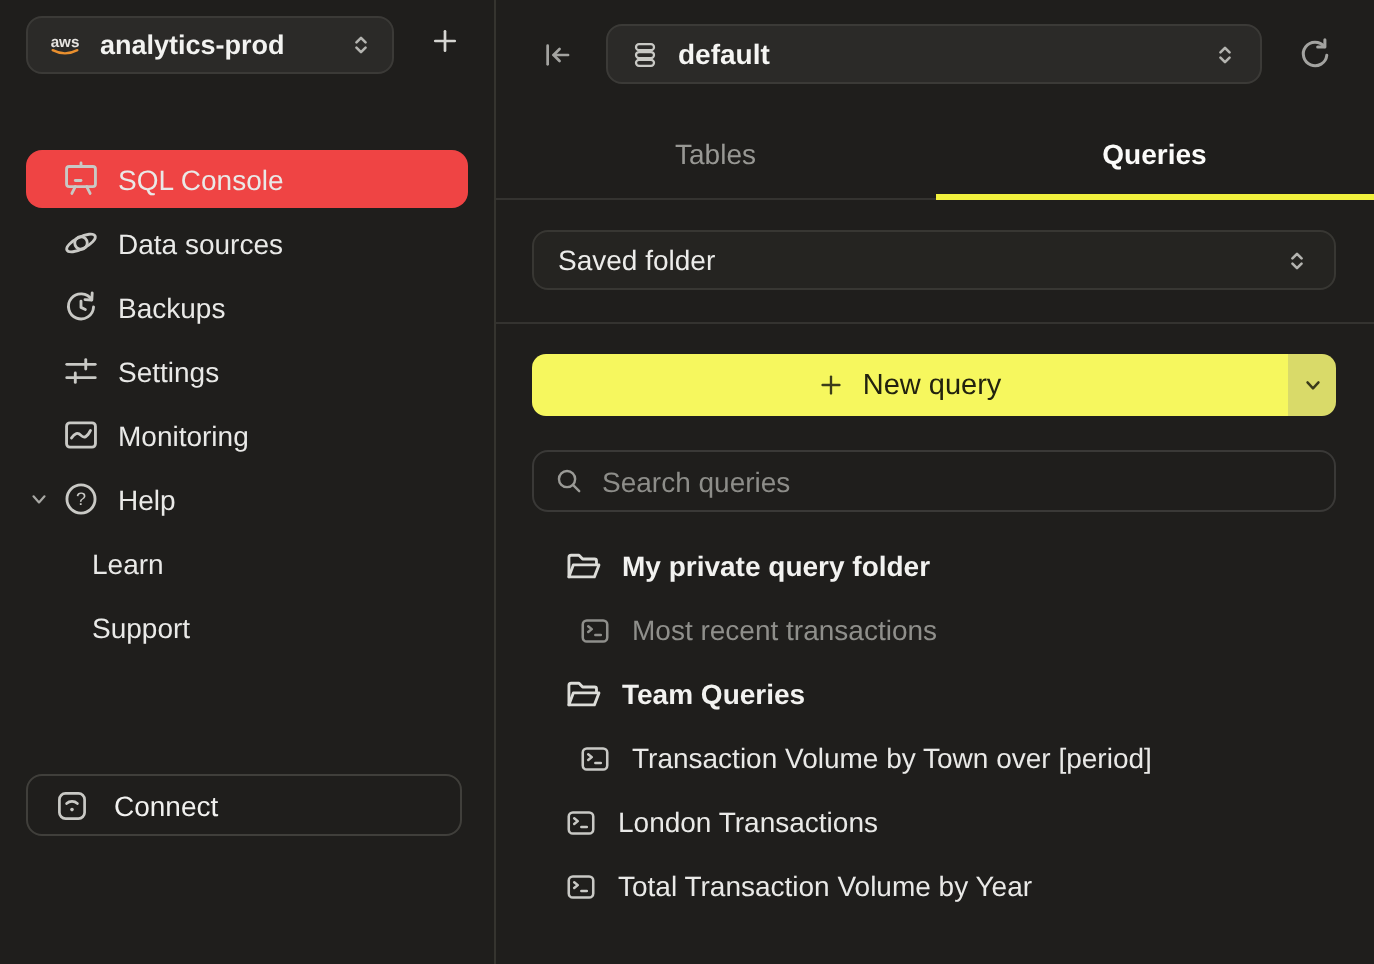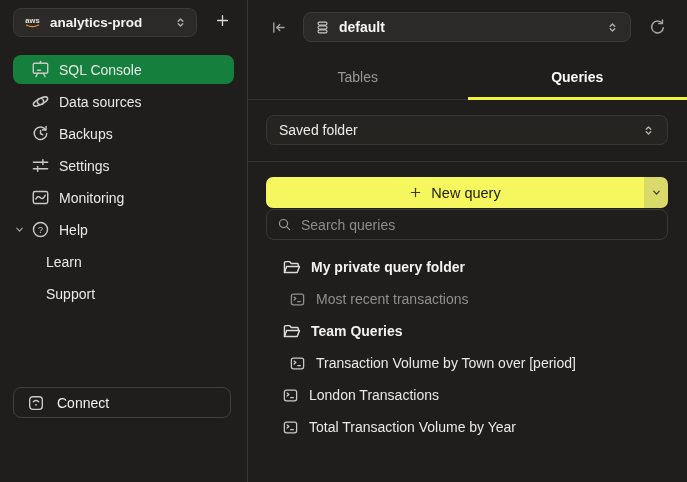--- a/index.html
+++ b/index.html
@@ -24,21 +24,21 @@
   .service-row { display:flex; padding:0 13px; margin-top:8px; }
   .service-select { width:184px; height:29px; background:#2b2a28; border:1px solid #3b3a37; border-radius:8px;
                     display:flex; align-items:center; gap:8px; padding:0 9px; cursor:pointer; }
   .service-name { font-size:13.5px; font-weight:600; color:#f2f2f0; flex:1; }
   .plus-btn { width:24px; height:24px; display:flex; align-items:center; justify-content:center;
               color:#d6d6d2; margin-left:13px; cursor:pointer; background:none; border:none; }
 
   .nav { margin-top:18px; padding:0 13px; }
   .nav-item { height:29px; margin-bottom:3px; display:flex; align-items:center; gap:9px;
               padding:0 11px 0 18px; border-radius:8px; font-size:14px; color:#e9e9e7; cursor:pointer; position:relative; }
-  .nav-item.active { background:#15803d; }
+  .nav-item.active { background:#ef4444;margin-top:20px; }
   .nav-item .nav-ic { color:#c9c9c5; display:flex; }
   .nav-item .expander { position:absolute; left:1px; color:#a8a8a4; display:flex; }
   .nav-sub { height:29px; margin-bottom:3px; display:flex; align-items:center; padding-left:33px;
              font-size:14px; color:#e9e9e7; cursor:pointer; border-radius:8px; }
 
   .connect-wrap { margin-top:auto; padding:0 13px 64px 13px; }
   .connect-btn { width:218px; height:31px; border:1px solid #403f3b; border-radius:8px; background:transparent;
                  display:flex; align-items:center; gap:12px; padding:0 13px; font-size:14px; color:#f1f1ef; cursor:pointer; }
   .connect-btn .nav-ic { color:#c9c9c5; display:flex; }
 
@@ -58,21 +58,21 @@
          color:#989894; position:relative; cursor:pointer; }
   .tab.active { color:#fbfbf9; font-weight:600; }
   .tab.active::after { content:""; position:absolute; left:0; right:0; bottom:-1px; height:3px; background:#f1f13d; }
 
   .saved-row { padding:15px 19px 16px 18px; border-bottom:1px solid #343330; flex:none; }
   .saved-select { height:30px; background:#252421; border:1px solid #383733; border-radius:8px;
                   display:flex; align-items:center; padding:0 12px; cursor:pointer; }
   .saved-label { font-size:14px; color:#ececea; flex:1; }
 
   .content { padding:15px 19px 0 18px; }
-  .new-query { height:31px; display:flex; border-radius:7px; overflow:hidden; margin-bottom:1px; }
+  .new-query { height:31px; display:flex; border-radius:7px; overflow:hidden; margin-bottom:17px; }
   .nq-main { flex:1; background:#f6f75e; color:#22220f; display:flex; align-items:center; justify-content:center;
              gap:9px; font-size:14.5px; font-weight:500; border:none; cursor:pointer; }
   .nq-main .plus-dark { color:#3c3c1a; display:flex; }
   .nq-caret { width:24px; background:#d9da69; border:none; display:flex; align-items:center; justify-content:center;
               color:#3c3c1a; cursor:pointer; }
 
   .search-box { height:31px; border:1px solid #3a3937; border-radius:8px; display:flex; align-items:center;
                 gap:9px; padding:0 10px; margin-bottom:11px; }
   .search-box svg { color:#9a9a96; flex:none; }
   .search-box input { flex:1; background:transparent; border:none; outline:none; color:#ececea;

